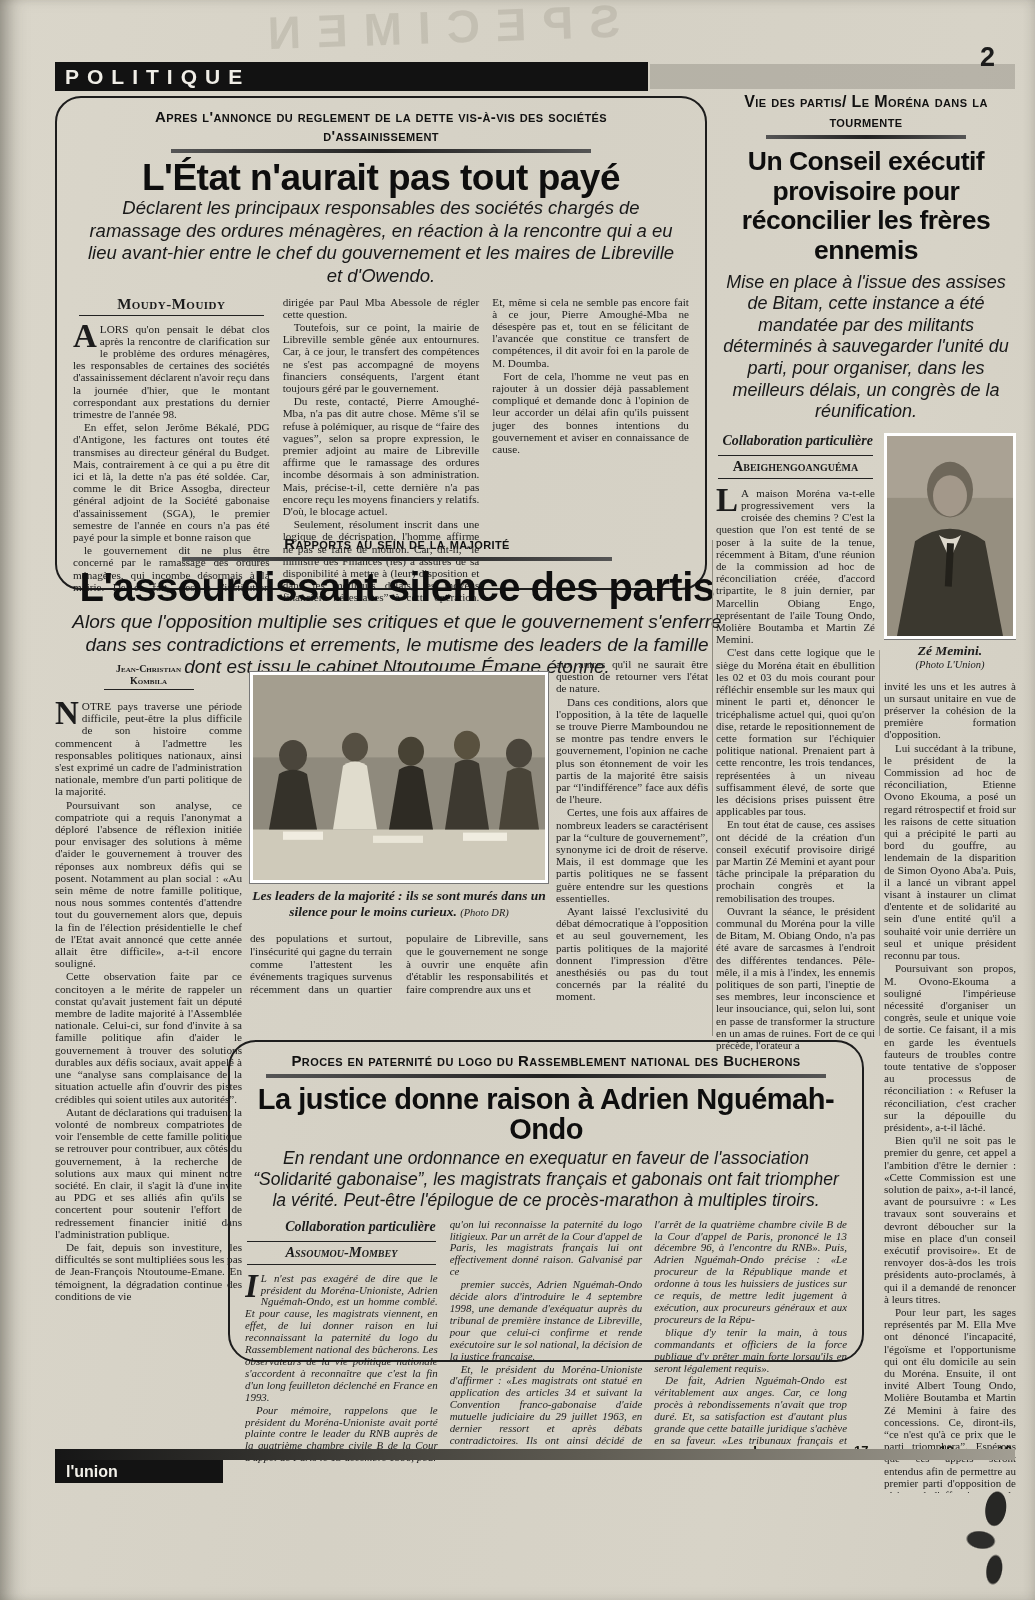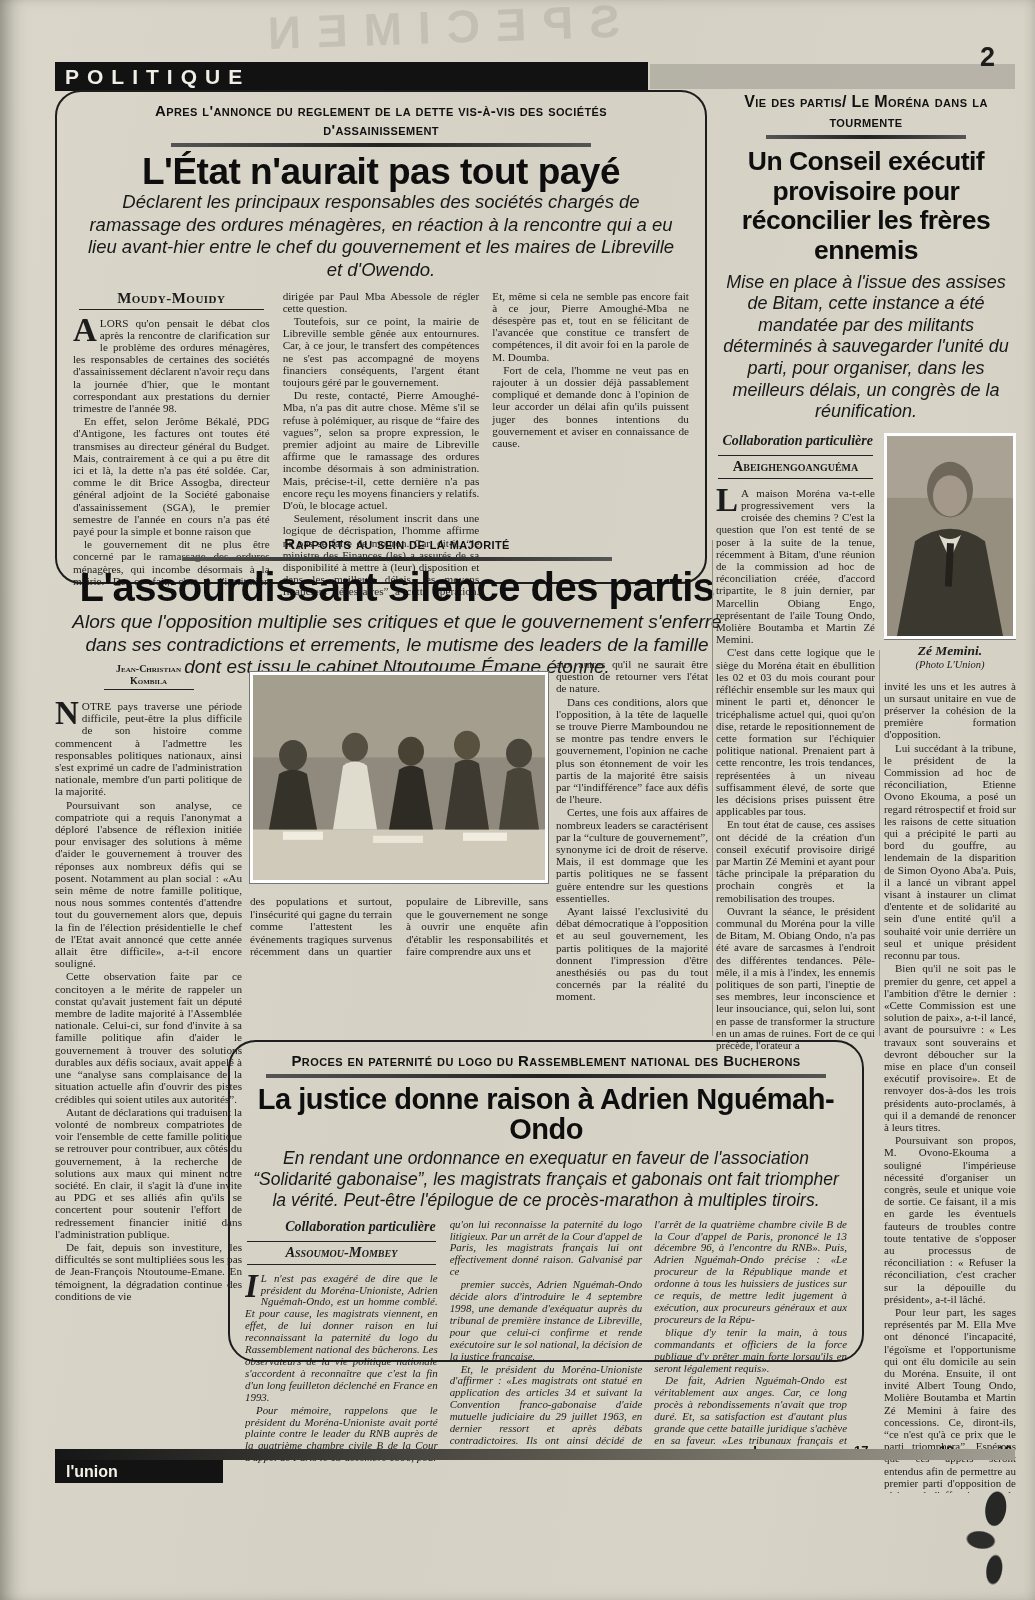--- a/index.html
+++ b/index.html
@@ -35,21 +35,21 @@
   .ghost{position:absolute;left:40px;top:4px;width:580px;font-family:"Liberation Sans",sans-serif;
          font-weight:bold;font-size:46px;letter-spacing:16px;color:#7d7868;opacity:.20;
          transform:scaleX(-1) rotate(2deg);}
   .politique-bar{position:absolute;left:55px;top:62px;width:593px;height:29px;background:#121212;
          color:#efede6;font-family:"Liberation Sans",sans-serif;font-weight:bold;font-size:21px;
          letter-spacing:8px;line-height:29px;padding-left:10px;box-sizing:border-box;}
   .bar-ext{position:absolute;left:650px;top:64px;width:365px;height:25px;
          background:rgba(110,106,95,.30);}
   .page-number{position:absolute;left:980px;top:42px;font-family:"Liberation Sans",sans-serif;
          font-weight:bold;font-size:27px;}
-  .a1-box{position:absolute;left:55px;top:90px;width:652px;height:494px;box-sizing:border-box;
+  .a1-box{position:absolute;left:55px;top:96px;width:652px;height:494px;box-sizing:border-box;
          border:2px solid #1d1d1d;border-radius:26px;padding:10px 16px 8px;}
   .a1-box .kicker{width:88%;margin:0 auto;}
   .a1-box .kicker-bar{width:420px;}
   .a1-headline{font-size:37px;line-height:1.05;margin:6px 0 0;}
   .a1-subhead{font-size:18.5px;line-height:1.22;width:96%;margin:0 auto 8px;}
   .a1-body{column-count:3;column-gap:13px;height:312px;overflow:hidden;column-fill:auto;}
   .morena{position:absolute;left:716px;top:92px;width:300px;}
   .morena .kicker{font-size:16px;}
   .morena .kicker-bar{width:200px;}
   .morena-headline{font-size:26.5px;line-height:1.12;margin:8px 0 6px;}
@@ -147,22 +147,22 @@
             <path d="M10 194 L28 102 Q63 78 98 102 L116 194 Z" fill="#3b382f"></path>
             <path d="M52 96 L63 120 L74 96 Q63 104 52 96 Z" fill="#ddd8cc"></path>
             <rect x="60" y="104" width="7" height="42" fill="#23211b" transform="rotate(3 63 104)"></rect>
           </svg>
         </div>
         <div class="caption">Zé Memini.</div>
         <div class="caption credit">(Photo L'Union)</div>
         <div style="height:8px"></div>
       <p>invité les uns et les autres à un sursaut unitaire en vue de préserver la cohésion de la première formation d'opposition.</p>
           <p>Lui succédant à la tribune, le président de la Commission ad hoc de réconciliation, Etienne Ovono Ekouma, a posé un regard rétrospectif et froid sur les raisons de cette situation qui a précipité le parti au bord du gouffre, au lendemain de la disparition de Simon Oyono Aba'a. Puis, il a lancé un vibrant appel visant à instaurer un climat d'entente et de solidarité au sein d'une entité qu'il a souhaité voir unie derrière un seul et unique président reconnu par tous.</p>
+          <p>Poursuivant son propos, M. Ovono-Ekouma a souligné l'impérieuse nécessité d'organiser un congrès, seule et unique voie de sortie. Ce faisant, il a mis en garde les éventuels fauteurs de troubles contre toute tentative de s'opposer au processus de réconciliation : « Refuser la réconciliation, c'est cracher sur la dépouille du président», a-t-il lâché.</p>
           <p>Bien qu'il ne soit pas le premier du genre, cet appel a l'ambition d'être le dernier : «Cette Commission est une solution de paix», a-t-il lancé, avant de poursuivre : « Les travaux sont souverains et devront déboucher sur la mise en place d'un conseil exécutif provisoire». Et de renvoyer dos-à-dos les trois présidents auto-proclamés, à qui il a demandé de renoncer à leurs titres.</p>
-          <p>Poursuivant son propos, M. Ovono-Ekouma a souligné l'impérieuse nécessité d'organiser un congrès, seule et unique voie de sortie. Ce faisant, il a mis en garde les éventuels fauteurs de troubles contre toute tentative de s'opposer au processus de réconciliation : « Refuser la réconciliation, c'est cracher sur la dépouille du président», a-t-il lâché.</p>
           <p>Pour leur part, les sages représentés par M. Ella Mve ont dénoncé l'incapacité, l'égoïsme et l'opportunisme qui ont élu domicile au sein du Moréna. Ensuite, il ont invité Albert Toung Ondo, Molière Boutamba et Martin Zé Memini à faire des concessions. Ce, diront-ils, “ce n'est qu'à ce prix que le parti triomphera”. Espérons que ces appels seront entendus afin de permettre au premier parti d'opposition de résister à l'offensive menée sur le terrain par d'autres dinosaures. Autrement, il faudra songer à décrypter les faits et gestes des responsables de tendances sous le prisme réducteur des considérations individuelles et mesquines.</p>
         </div>
     </div>
   </div>
 
   <div class="silence-head">
     <div class="kicker">Rapports au sein de la majorité</div>
     <div class="kicker-bar"></div>
     <div class="headline silence-headline">L'assourdissant silence des partis</div>
     <div class="subhead silence-subhead">Alors que l'opposition multiplie ses critiques et que le gouvernement s'enferre dans ses contradictions et errements, le mutisme des leaders de la famille dont est issu le cabinet Ntoutoume Émane étonne.</div>
@@ -195,20 +195,24 @@
         <path d="M136 150 L146 92 Q158 84 170 92 L180 150 Z" fill="#2e2b24"></path>
         <ellipse cx="214" cy="68" rx="13" ry="14" fill="#59513f"></ellipse>
         <path d="M192 150 L202 86 Q214 78 226 86 L236 150 Z" fill="#3d3930"></path>
         <ellipse cx="266" cy="76" rx="13" ry="14" fill="#4a453b"></ellipse>
         <path d="M246 150 L254 94 Q266 86 278 94 L286 150 Z" fill="#494438"></path>
         <rect x="30" y="152" width="40" height="8" fill="#f0ece0"></rect>
         <rect x="120" y="156" width="50" height="7" fill="#eae6d8"></rect>
         <rect x="210" y="153" width="44" height="8" fill="#f0ece0"></rect>
       </svg>
     </div>
+    <div class="caption">
+      <span>Les leaders de la majorité : ils se sont murés dans un silence pour le moins curieux.</span>
+      <span class="credit">(Photo DR)</span>
+    </div>
     <div class="below-photo">des populations et surtout, l'insécurité qui gagne du terrain comme l'attestent les événements tragiques survenus récemment dans un quartier populaire de Libreville, sans que le gouvernement ne songe à ouvrir une enquête afin d'établir les responsabilités et faire comprendre aux uns et</div>
   </div>
 
   <div class="silence-col4 bodytext">
       <p>aux autres qu'il ne saurait être question de retourner vers l'état de nature.</p>
       <p>Dans ces conditions, alors que l'opposition, à la tête de laquelle se trouve Pierre Mamboundou ne se montre pas tendre envers le gouvernement, l'opinion ne cache plus son étonnement de voir les partis de la majorité être saisis par “l'indifférence” face aux défis de l'heure.</p>
       <p>Certes, une fois aux affaires de nombreux leaders se caractérisent par la “culture de gouvernement”, synonyme ici de droit de réserve. Mais, il est dommage que les partis politiques ne se fassent guère entendre sur les questions essentielles.</p>
       <p>Ayant laissé l'exclusivité du débat démocratique à l'opposition et au seul gouvernement, les partis politiques de la majorité donnent l'impression d'être anesthésiés ou pas du tout concernés par la réalité du moment.</p>
     </div>
 

